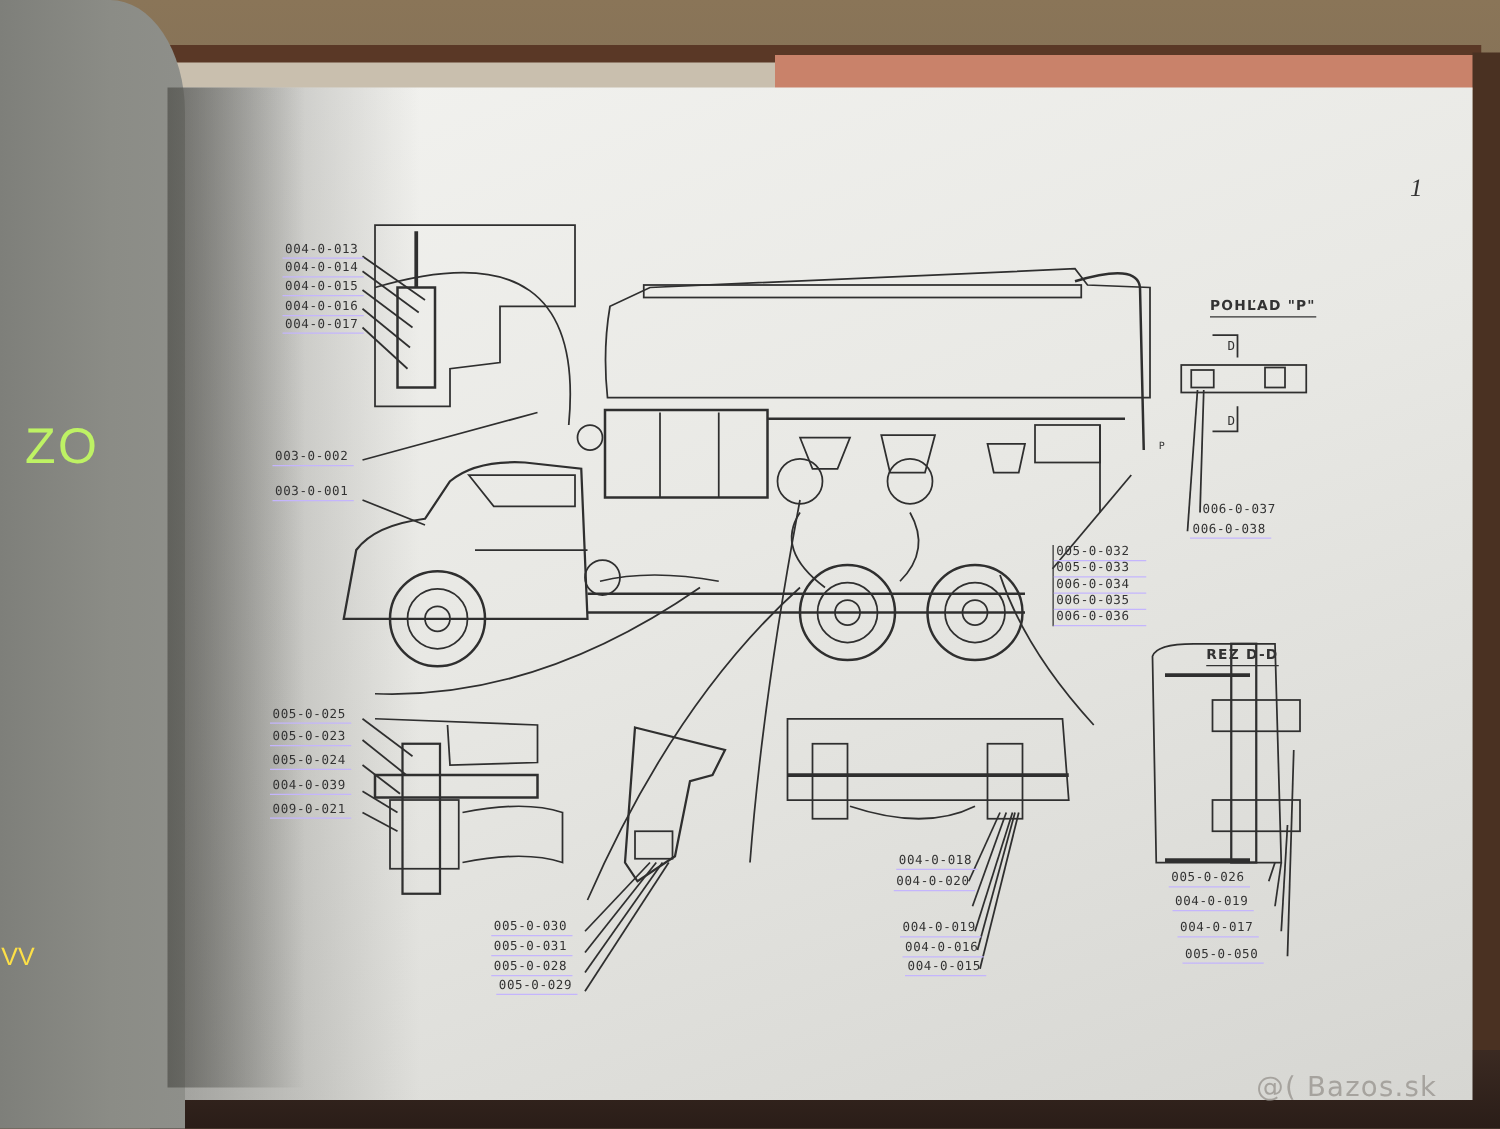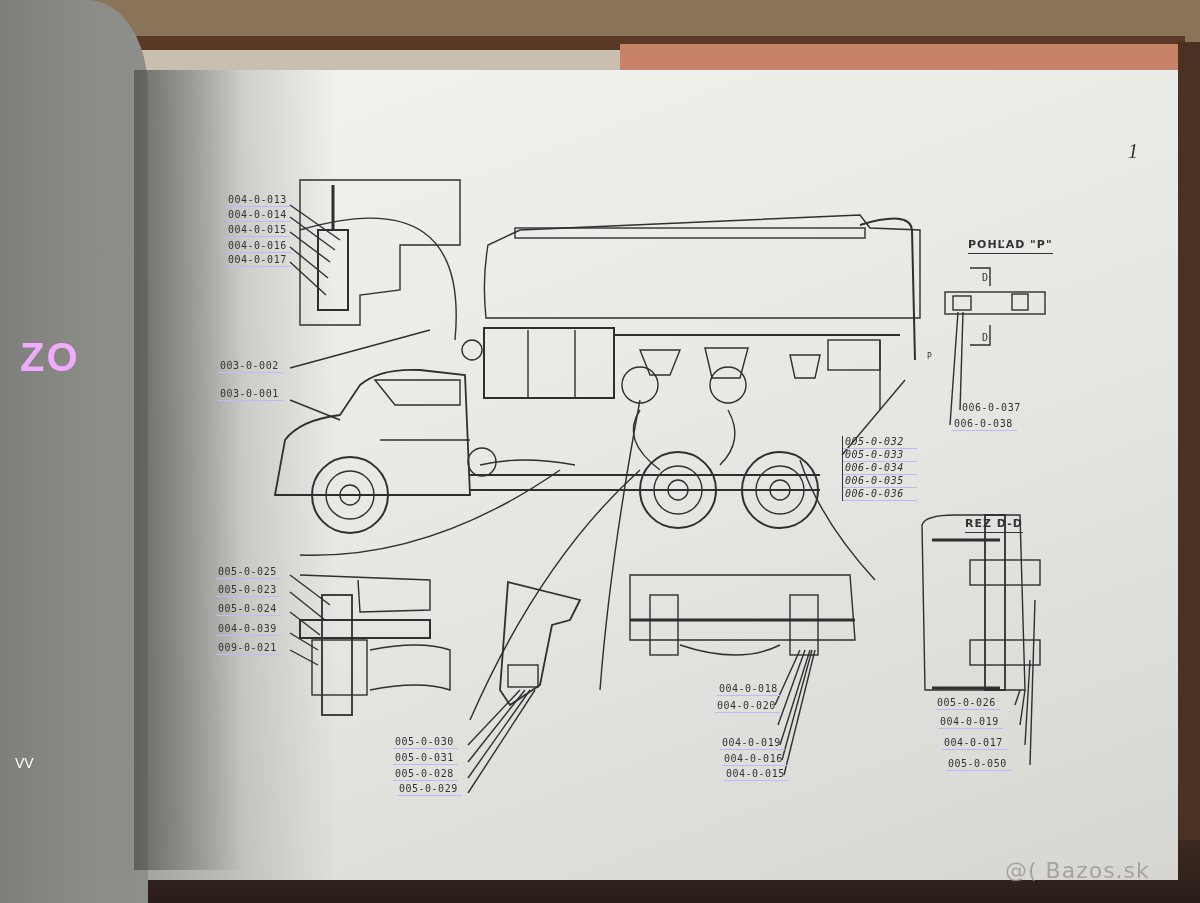--- a/index.html
+++ b/index.html
@@ -5,22 +5,22 @@
   html,body{margin:0;padding:0;}
   body{width:1200px;height:903px;overflow:hidden;position:relative;background:#6b5a48;font-family:"Liberation Sans",sans-serif;}
   .backdrop{position:absolute;left:0;top:0;width:1200px;height:903px;background:linear-gradient(180deg,#8a7558 0%,#7a6a55 30%,#5b4c3e 100%);}
   .cover-top{position:absolute;left:55px;top:36px;width:1130px;height:32px;background:#5a3826;}
   .strip-light{position:absolute;left:60px;top:50px;width:560px;height:22px;background:#c9bfae;}
   .strip-pink{position:absolute;left:620px;top:44px;width:560px;height:28px;background:#c9826a;}
   .cover-right{position:absolute;left:1178px;top:42px;width:22px;height:820px;background:#4a3122;}
   .cover-bottom{position:absolute;left:120px;top:840px;width:1080px;height:63px;background:linear-gradient(180deg,#3b2a22,#2a1d18);}
   .left-page{position:absolute;left:0;top:0;width:148px;height:903px;background:linear-gradient(90deg,#7e7f7a 0%,#8b8c86 60%,#8e8f8a 100%);border-top-right-radius:60px 90px;}
   .left-page-shadow{position:absolute;left:134px;top:70px;width:110px;height:800px;background:linear-gradient(90deg,rgba(60,60,55,.55),rgba(120,120,115,.0));}
-  .ghost-text{position:absolute;left:20px;top:335px;font-size:40px;font-weight:bold;color:#f0abfc;letter-spacing:2px;}
-  .ghost-text2{position:absolute;left:15px;top:755px;font-size:14px;color:#ffffff;}
+  .ghost-text{position:absolute;left:20px;top:335px;font-size:40px;font-weight:normal;color:#bef264;letter-spacing:2px;}
+  .ghost-text2{position:absolute;left:1px;top:755px;font-size:20px;color:#fde047;}
   .sheet{position:absolute;left:136px;top:70px;width:1042px;height:810px;background:linear-gradient(160deg,#f2f2ef 0%,#e8e8e4 45%,#d6d6d2 100%);}
   .sheet-shade{position:absolute;left:136px;top:70px;width:200px;height:810px;background:linear-gradient(90deg,rgba(80,80,76,.45),rgba(200,200,195,0));}
   .page-num{position:absolute;left:1128px;top:140px;font-family:"Liberation Serif",serif;font-style:italic;font-size:20px;color:#333;}
   .label{position:absolute;font-family:"DejaVu Sans Mono",monospace;font-size:10px;color:#333;letter-spacing:0.5px;border-bottom:1px solid #c4b5fd;padding:0 4px 1px 2px;white-space:nowrap;}
   .title{position:absolute;font-family:"DejaVu Sans",sans-serif;font-weight:bold;font-size:11px;color:#333;border-bottom:1.5px solid #333;padding-bottom:2px;letter-spacing:1px;}
   .watermark{position:absolute;left:1005px;top:858px;font-family:"DejaVu Sans",sans-serif;font-size:22px;color:rgba(150,145,140,.75);letter-spacing:1px;text-align:right;}
   svg.drawing{position:absolute;left:0;top:0;width:1200px;height:903px;}
 </style>
 </head>
 <body>
@@ -159,21 +159,21 @@
   <div class="label" style="left:226px;top:224px;">004-0-015</div>
   <div class="label" style="left:226px;top:240px;">004-0-016</div>
   <div class="label" style="left:226px;top:254px;">004-0-017</div>
 </div>
 
 <div>
   <div class="label" style="left:218px;top:360px;">003-0-002</div>
   <div class="label" style="left:218px;top:388px;">003-0-001</div>
 </div>
 
-<div style="position:absolute;left:842px;top:436px;width:74px;border-left:1px solid #333;font-style:italic;">
+<div style="position:absolute;left:842px;top:436px;width:74px;border-left:1px solid #333;">
   <div class="label" style="position:relative;left:0;top:0;display:block;">005-0-032</div>
   <div class="label" style="position:relative;left:0;top:0;display:block;">005-0-033</div>
   <div class="label" style="position:relative;left:0;top:0;display:block;">006-0-034</div>
   <div class="label" style="position:relative;left:0;top:0;display:block;">006-0-035</div>
   <div class="label" style="position:relative;left:0;top:0;display:block;">006-0-036</div>
 </div>
 
 <div class="title" style="left:968px;top:238px;">POHĽAD "P"</div>
 <div class="label" style="left:960px;top:402px;border:none;">006-0-037</div>
 <div class="label" style="left:952px;top:418px;">006-0-038</div>

